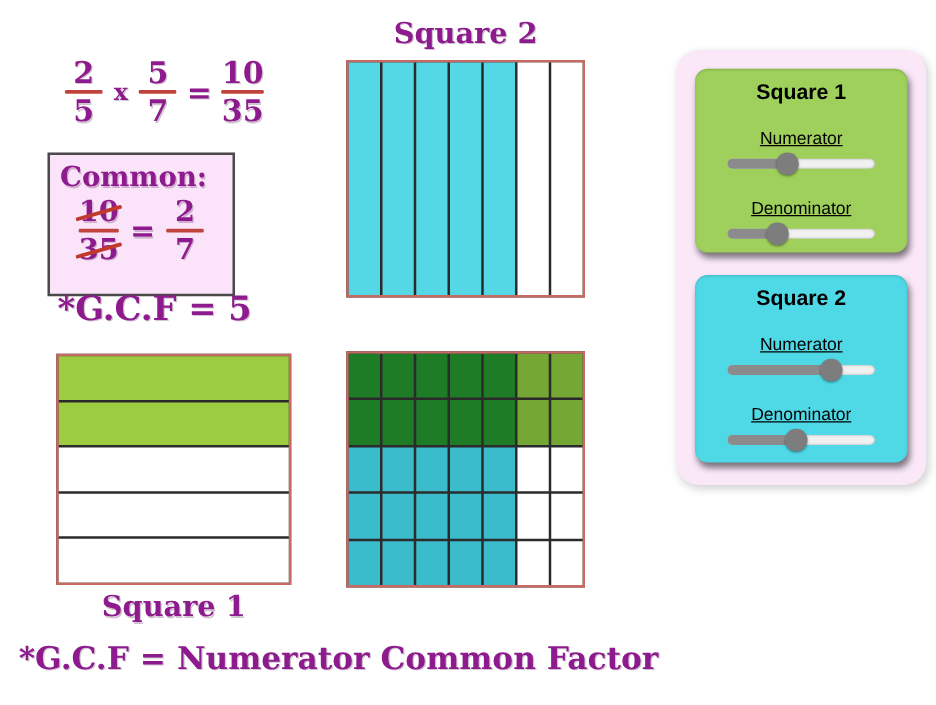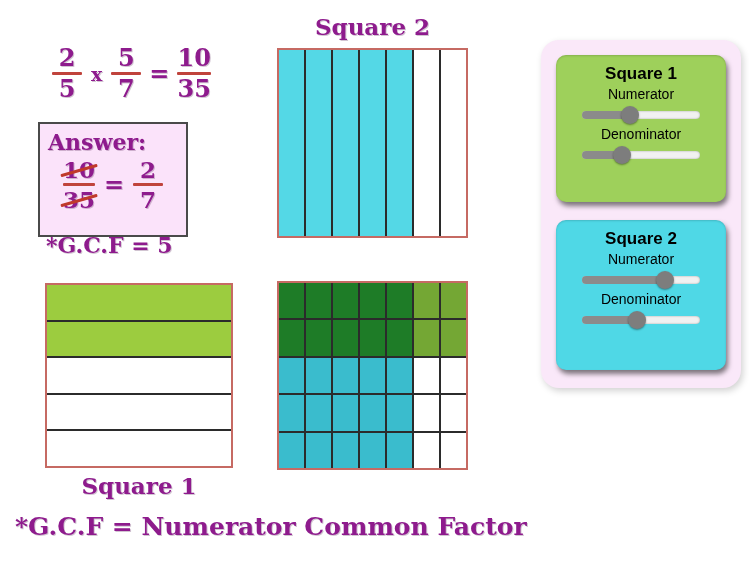--- a/index.html
+++ b/index.html
@@ -26,21 +26,21 @@
     position:absolute;left:38px;top:122px;width:130px;height:102px;
     background:#fbe3fa;border:2.5px solid #4a4a4a;padding:5px 8px 4px 8px;
   }
   .answer-title{font-size:22px;}
   .answer-row{display:flex;align-items:center;gap:9px;font-size:23px;margin-top:3px;justify-content:center;}
   .struck{position:relative;display:inline-block;}
   .struck::after{
     content:'';position:absolute;left:-3px;right:-3px;top:46%;height:2.5px;
     background:#c0392b;transform:rotate(-16deg);border-radius:1px;
   }
-  .gcf-note{position:absolute;left:46px;top:232px;font-size:22px;}
+  .gcf-note{position:absolute;left:46px;top:232px;font-size:27px;}
   
   .sq2-title{position:absolute;left:277px;top:13px;width:191px;text-align:center;font-size:23px;}
   .grid{
     position:absolute;display:grid;gap:2px;background:#2b2b2b;
     border:2px solid #c66a63;
   }
   #grid-square2{left:277px;top:48px;width:187px;height:186px;}
   #grid-overlap{left:277px;top:281px;width:187px;height:185px;}
   #grid-square1{left:45px;top:283px;width:184px;height:181px;}
   .sq1-label{position:absolute;left:45px;top:472px;width:188px;text-align:center;font-size:23px;}
@@ -51,21 +51,21 @@
     background:#fae8f9;border-radius:18px;
     box-shadow:2px 3px 7px rgba(0,0,0,0.18);
   }
   .card{
     width:170px;margin:0 auto;border-radius:10px;text-align:center;color:#000;
     box-shadow:2px 4px 5px rgba(0,0,0,0.5), inset 0 1px 2px rgba(0,0,0,0.15);
   }
   .card1{height:147px;margin-top:15px;}
   .card2{height:150px;margin-top:18px;}
   .card-title{font-size:17px;font-weight:bold;padding-top:9px;}
-  .slider-label{font-size:14px;margin-top:2px;margin-bottom:4px;}
+  .slider-label{font-size:14px;margin-top:18px;margin-bottom:4px;text-decoration:underline;}
   .slider{position:relative;width:118px;height:18px;margin:0 auto;}
   .slider-track{
     position:absolute;left:0;right:0;top:5px;height:8px;border-radius:5px;
     background:#f1f1f1;box-shadow:inset 0 0 2px rgba(0,0,0,0.35);
   }
   .slider-fill{position:absolute;left:0;top:5px;height:8px;border-radius:5px;background:#8b8b8b;}
   .slider-thumb{
     position:absolute;top:0;width:18px;height:18px;border-radius:50%;
     background:#7d7d7d;transform:translateX(-50%);
     box-shadow:0 1px 2px rgba(0,0,0,0.4);
@@ -88,21 +88,21 @@
   </span>
   <span class="eqsign">=</span>
   <span class="frac">
     <span>10</span>
     <span class="bar"></span>
     <span>35</span>
   </span>
 </div>
 
 <div class="answer-box">
-  <div class="answer-title purple">Answer:</div>
+  <div class="answer-title purple">Common:</div>
   <div class="answer-row purple">
     <span class="frac">
       <span class="struck">10</span>
       <span class="bar"></span>
       <span class="struck">35</span>
     </span>
     <span class="eqsign">=</span>
     <span class="frac">
       <span>2</span>
       <span class="bar"></span>

